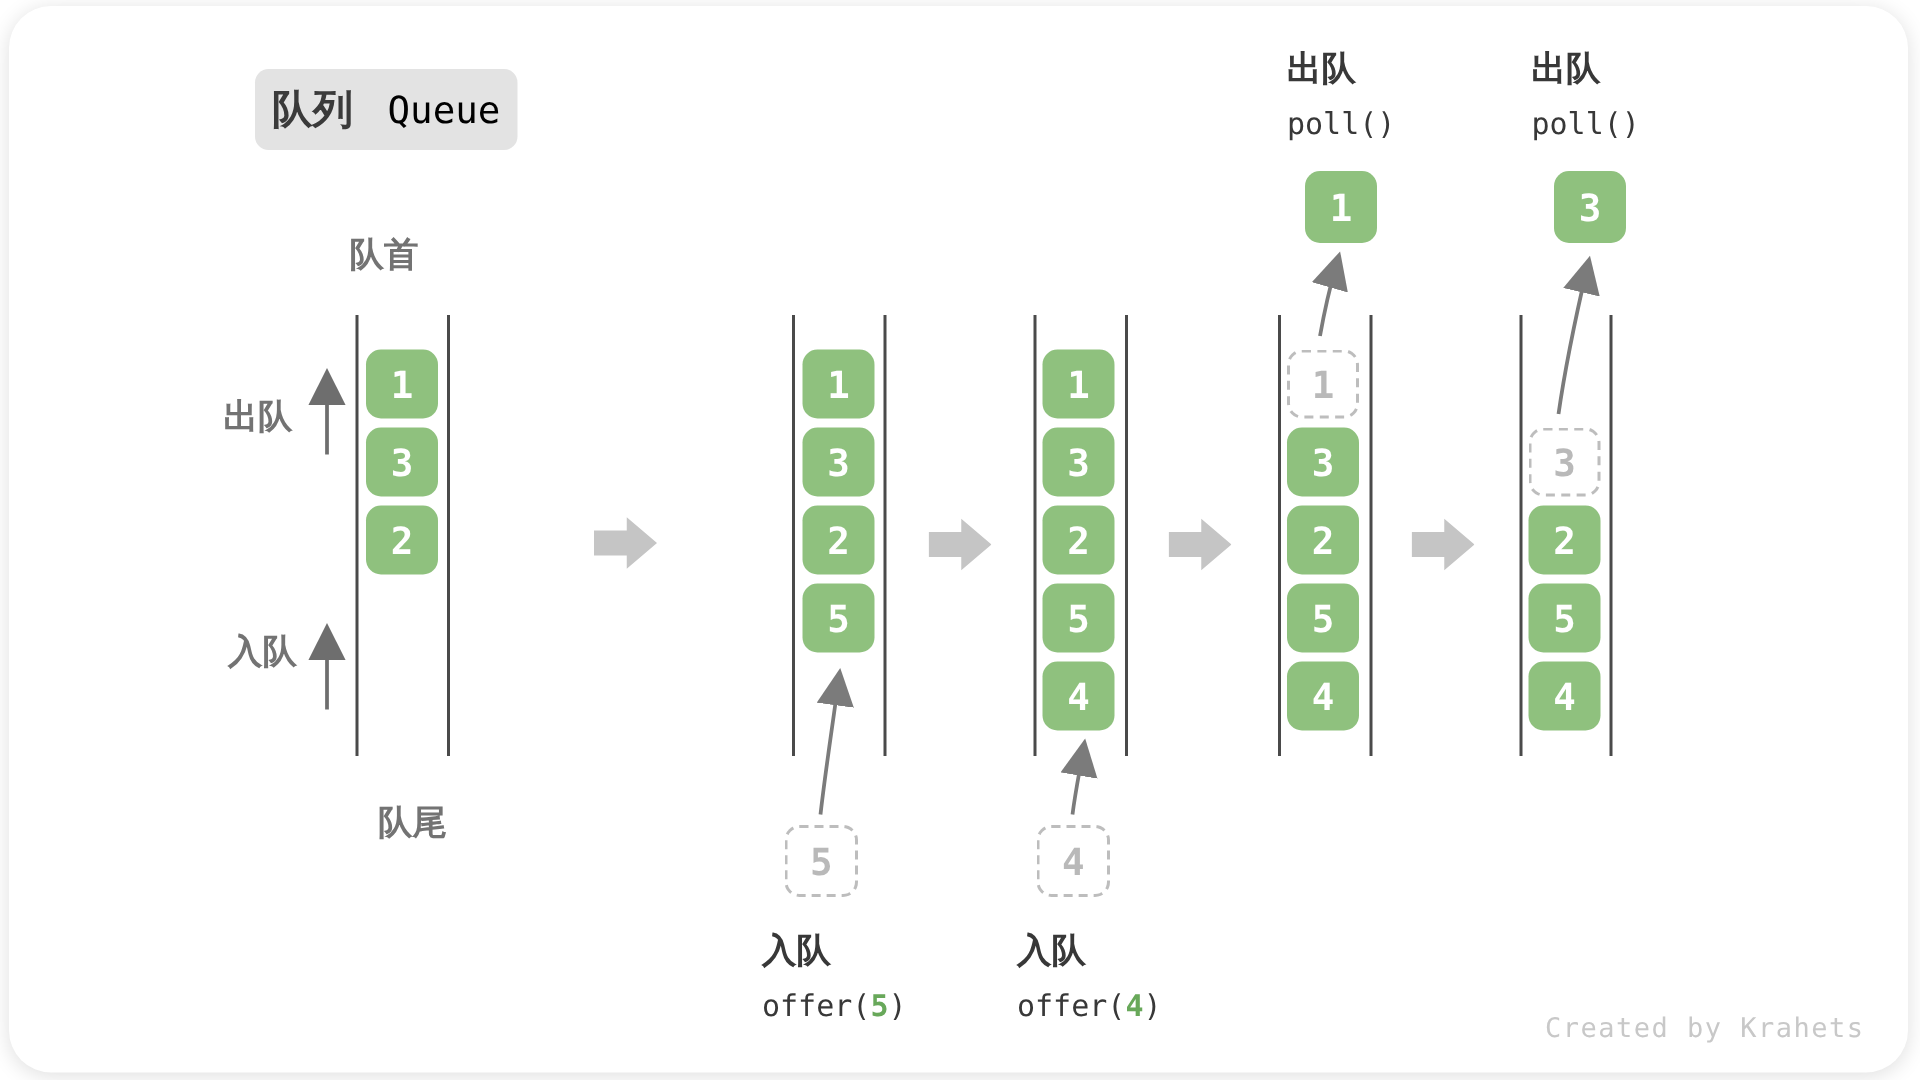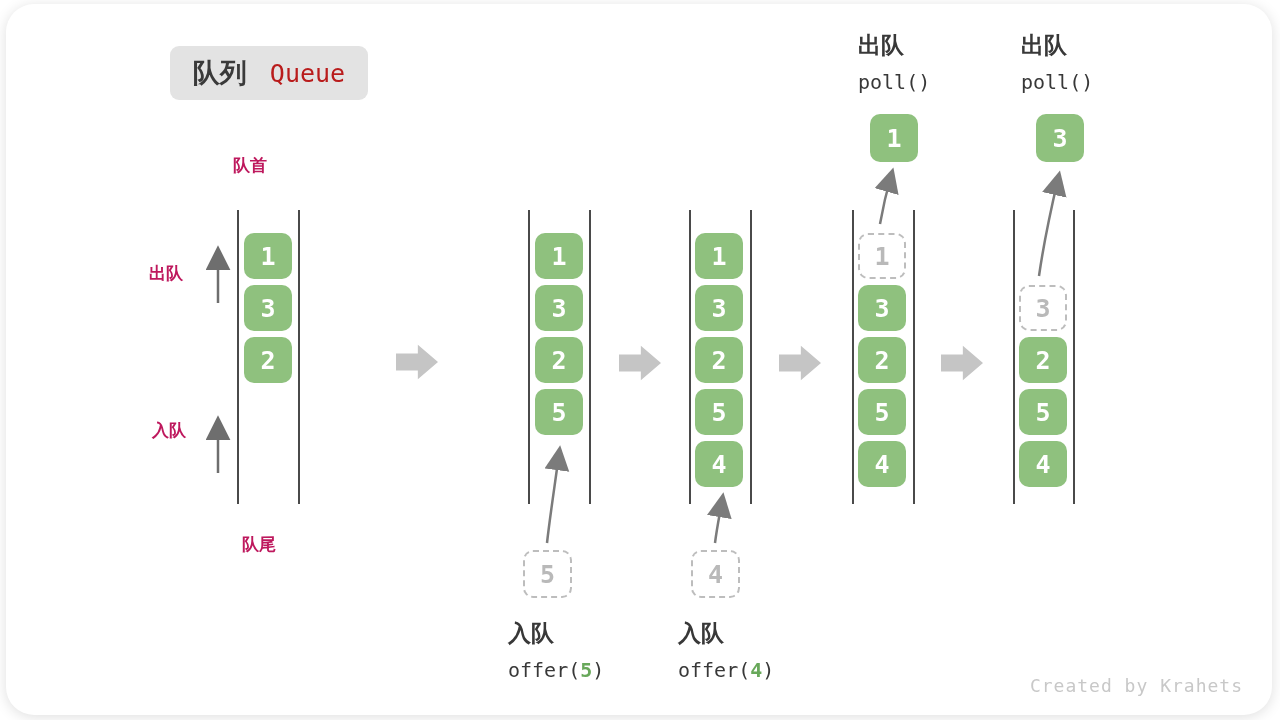--- a/index.html
+++ b/index.html
@@ -1,25 +1,25 @@
 <!DOCTYPE html>
 <html style="--green: #8FC17E; --code-green: #68a85a; --wall-gray: #4a4a4a; --flow-arrow-gray: #c5c5c5; --curve-arrow-gray: #7b7b7b; --dash-gray: #bdbdbd; --badge-gray: #e3e3e3;"><head>
 <meta charset="utf-8">
 <style>
   html,body{margin:0;padding:0;background:#fff;}
   #canvas{position:relative;width:1280px;height:720px;overflow:hidden;
           font-family:"Liberation Sans","DejaVu Sans",sans-serif;}
   .card{position:absolute;left:6px;top:4px;width:1266px;height:711px;
         background:#fff;border-radius:28px;box-shadow:0 2px 14px rgba(0,0,0,.13);}
-  .title-badge{position:absolute;left:170px;top:46px;width:198px;height:54px;
+  .title-badge{position:absolute;left:170px;top:46px;width:175px;height:54px;
         background:#e3e3e3;border-radius:9px;display:flex;align-items:center;
         justify-content:center;gap:23px;}
   .title-zh{font-weight:700;font-size:27px;color:#3a3a3a;}
-  .title-en{font-family:"DejaVu Sans Mono",monospace;font-size:25px;color:#b91c1c;}
-  .cn{position:absolute;font-weight:700;font-size:17px;color:#be185d;white-space:nowrap;}
+  .title-en{font-family:"DejaVu Sans Mono",monospace;font-size:25px;color:#000000;}
+  .cn{position:absolute;font-weight:700;font-size:23px;color:#737373;white-space:nowrap;}
   .wall{position:absolute;top:210px;width:2px;height:294px;background:#4a4a4a;}
   .slot{position:absolute;width:48px;height:46px;border-radius:10px;box-sizing:border-box;
         display:flex;align-items:center;justify-content:center;
         font-family:"DejaVu Sans Mono",monospace;font-weight:600;font-size:25px;}
   .slot.solid{background:var(--green,#8FC17E);color:#fff;}
   .slot.dashed{border:2.5px dashed #bdbdbd;color:#b9b9b9;background:#fff;}
   .block-arrow{position:absolute;width:42px;height:40px;background:#c5c5c5;
         clip-path:polygon(0% 29%,52% 29%,52% 7%,100% 50%,52% 93%,52% 71%,0% 71%);}
   .op{position:absolute;white-space:nowrap;}
   .op .line1{font-weight:700;font-size:23px;color:#383838;}
@@ -36,21 +36,21 @@
 
 <div id="canvas">
   <div class="card"></div>
 
   <div class="title-badge">
     <span class="title-zh">队列</span>
     <span class="title-en">Queue</span>
   </div>
 
   <div class="cn" style="left:233px;top:154px;">队首</div>
-  <div class="cn" style="left:242px;top:533px;">队尾</div>
+  <div class="cn" style="left:252px;top:533px;">队尾</div>
   <div class="cn" style="left:149px;top:262px;">出队</div>
   <div class="cn" style="left:152px;top:419px;">入队</div>
 
   <div class="wall" style="left:237px;"></div>
   <div class="wall" style="left:298px;"></div>
   <div class="slot solid" style="left:244px;top:233px;">1</div>
   <div class="slot solid" style="left:244px;top:285px;">3</div>
   <div class="slot solid" style="left:244px;top:337px;">2</div>
 
   <div class="block-arrow" style="left:396px;top:342px;"></div>

